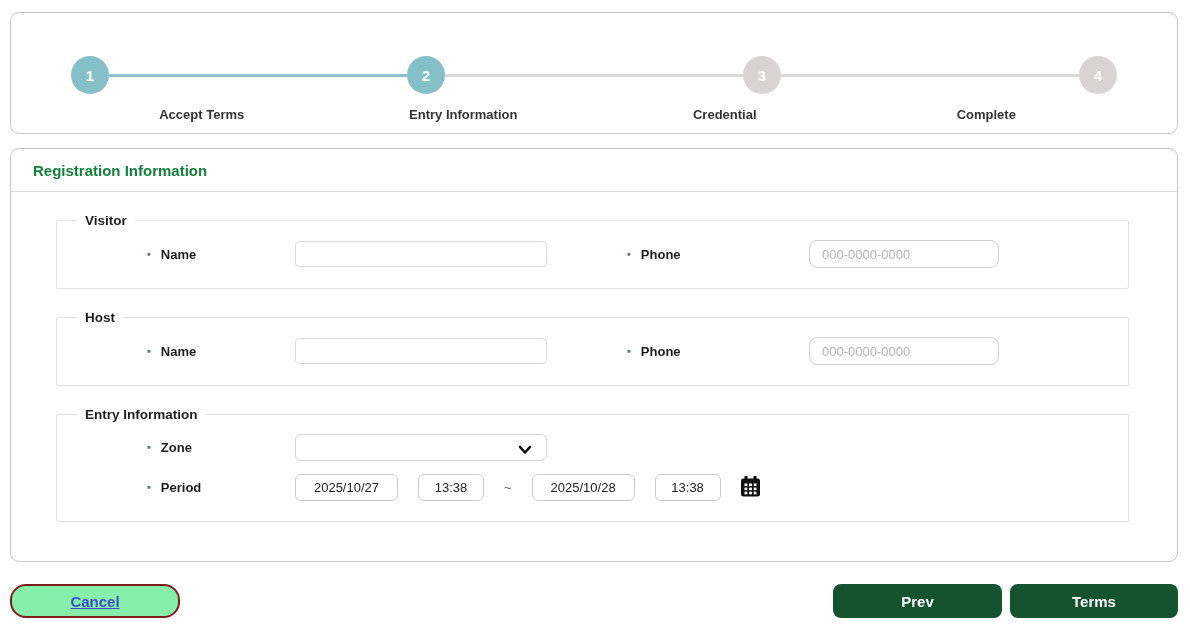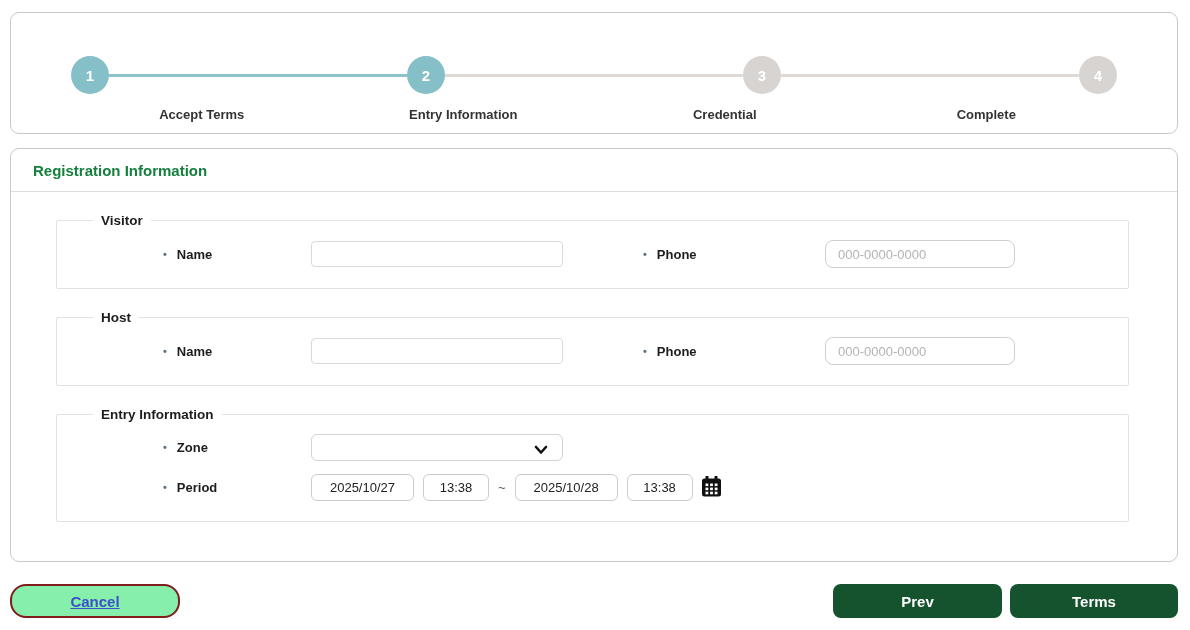--- a/index.html
+++ b/index.html
@@ -47,21 +47,21 @@
     background: #fff;
   }
   .panel-title {
     padding: 13px 22px 12px;
     font-size: 15px; font-weight: 700; color: #15803d;
     border-bottom: 1px solid #dddddd;
   }
   fieldset.group {
     margin: 21px 48px 0 45px;
     border: 1px solid #e2e2e2; border-radius: 2px;
-    padding: 2px 16px 20px;
+    padding: 2px 0 20px;
   }
   fieldset.group legend {
     margin-left: 20px; padding: 0 8px;
     font-size: 13.5px; font-weight: 700; color: #1d1d1d;
   }
   .field-row {
     display: flex; align-items: center;
     padding-left: 90px; margin-top: 10px;
   }
   .flabel {
@@ -91,21 +91,21 @@
     position: relative;
     width: 252px; height: 27px;
     border: 1px solid #d3d3d3; border-radius: 6px;
     background: #fff; cursor: pointer;
   }
   .select-box .chev {
     position: absolute; right: 14px; top: 7px;
   }
 
   .period-row { margin-top: 13px; }
-  .period-items { display: flex; align-items: center; gap: 9px; }
+  .period-items { display: flex; align-items: center; gap: 20px; }
   .input-date {
     width: 103px; height: 27px; text-align: center;
     border: 1px solid #cccccc; border-radius: 6px;
     font-size: 13px; color: #222;
     font-family: "Liberation Sans", sans-serif;
   }
   .input-time {
     width: 66px; height: 27px; text-align: center;
     border: 1px solid #cccccc; border-radius: 6px;
     font-size: 13px; color: #222;

